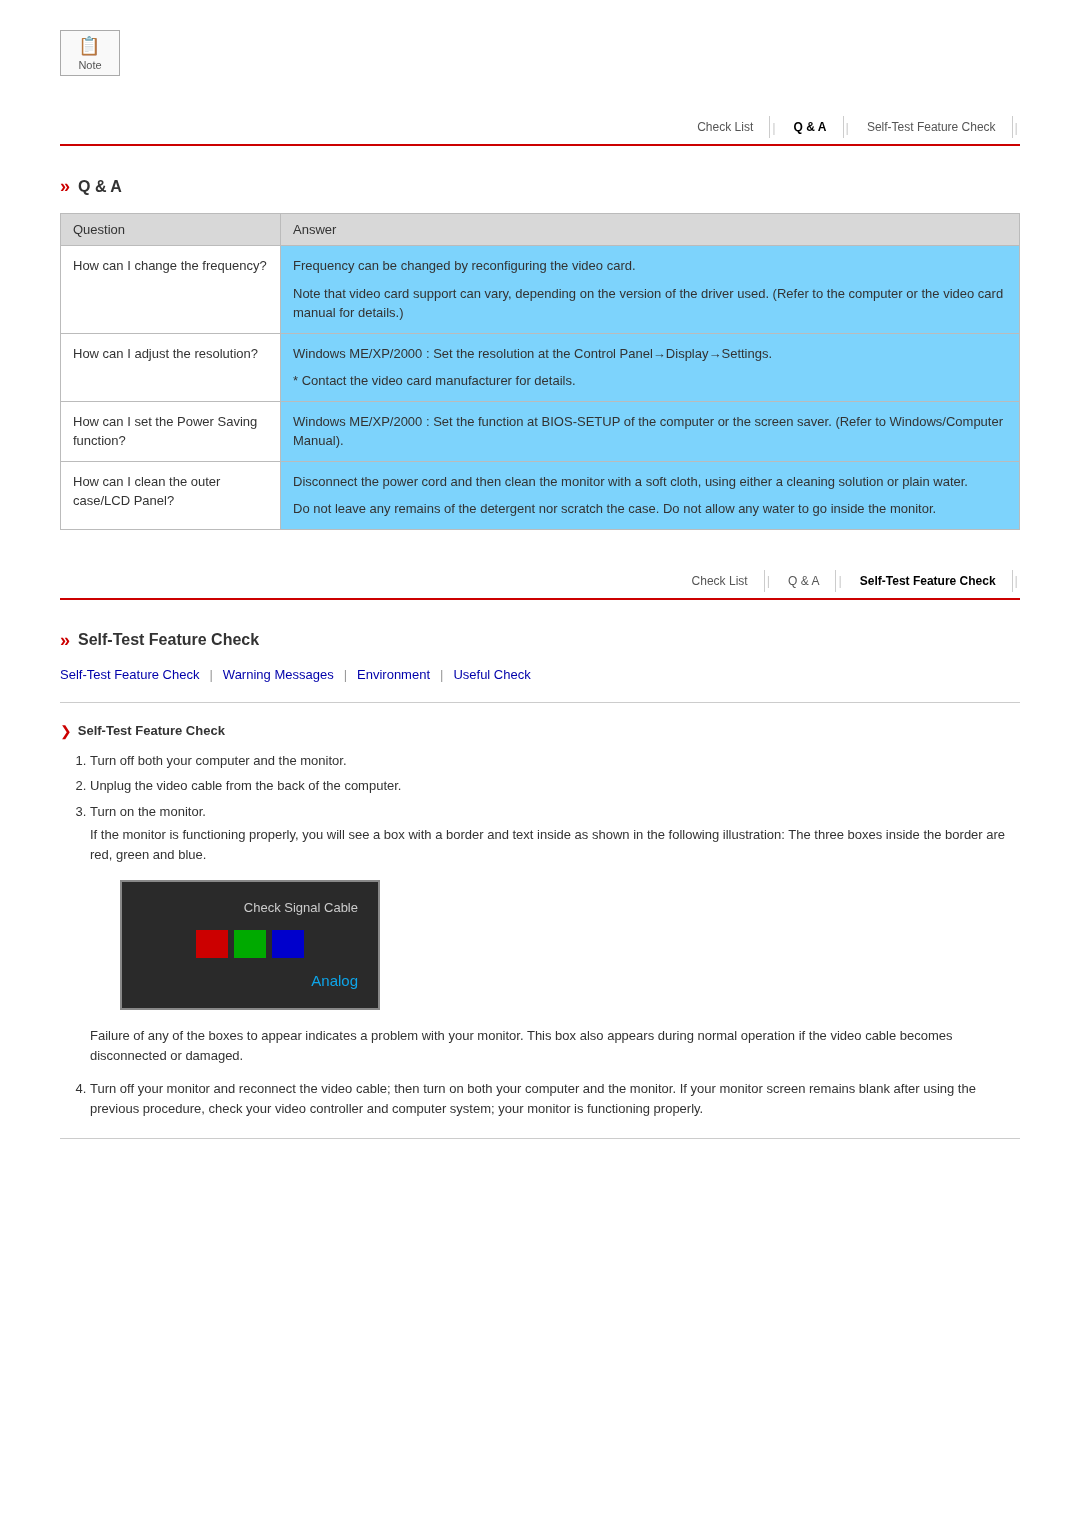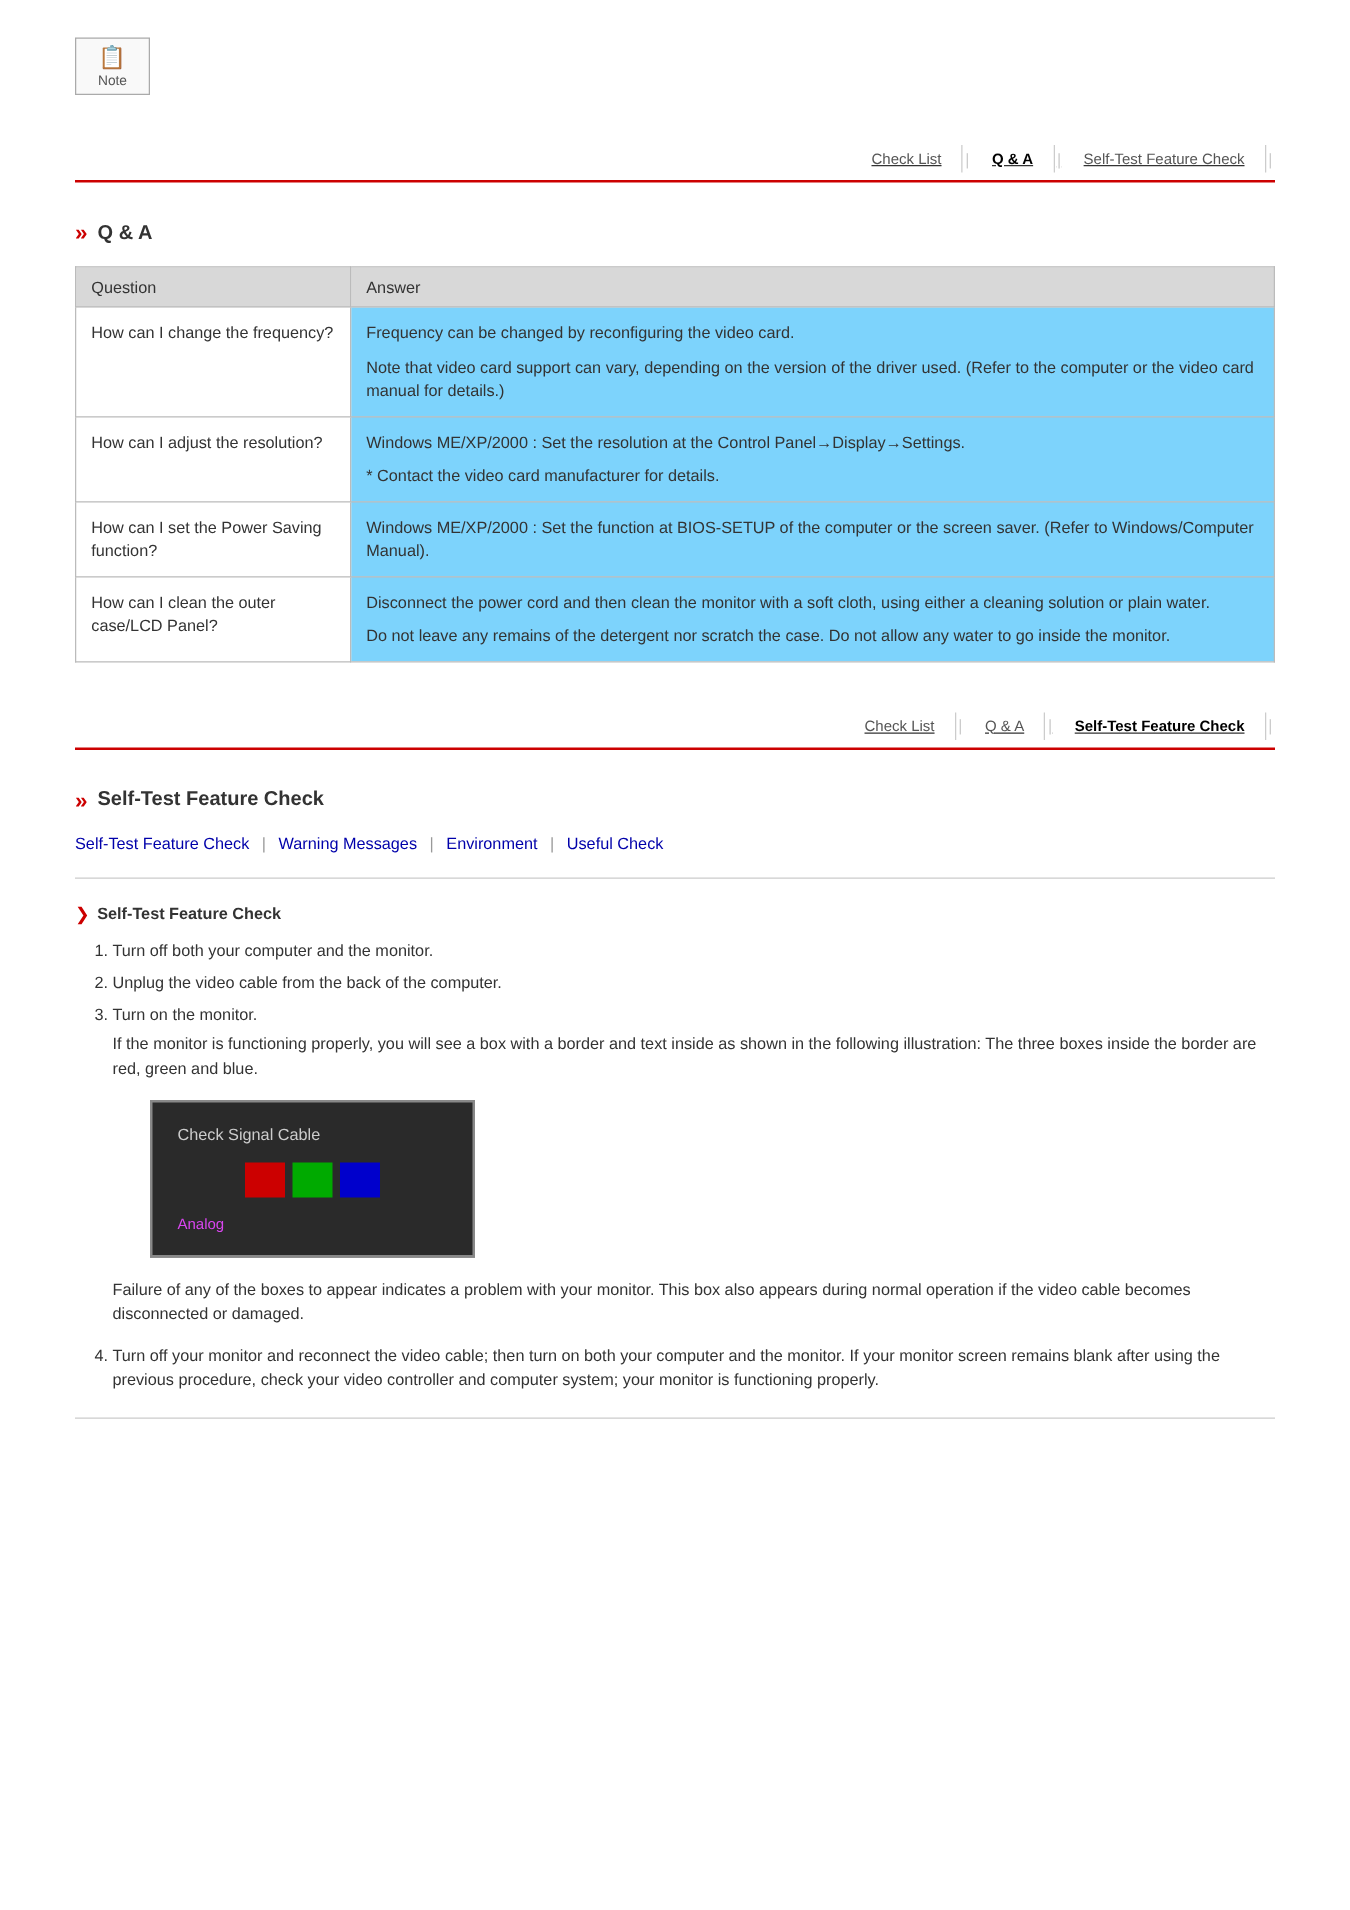--- a/index.html
+++ b/index.html
@@ -36,21 +36,20 @@
     }
 
     
     .nav-tabs {
       display: flex;
       align-items: center;
       justify-content: flex-end;
       border-bottom: 2px solid #c00;
       margin-bottom: 30px;
       padding-bottom: 6px;
-      text-decoration: underline;
     }
     .nav-tab {
       font-size: 12px;
       color: #555;
       padding: 4px 16px;
       cursor: pointer;
       border-right: 1px solid #ccc;
     }
     .nav-tab:last-child {
       border-right: none;
@@ -187,41 +186,41 @@
       font-size: 13px;
     }
 
     
     .signal-box {
       width: 260px;
       border: 2px solid #888;
       background: #2a2a2a;
       margin: 16px 0 16px 30px;
       padding: 16px 20px;
-      text-align: left;
+      text-align: right;
     }
     .signal-box-title {
       color: #ccc;
       font-size: 13px;
       margin-bottom: 12px;
     }
     .signal-boxes-row {
       display: flex;
       justify-content: center;
       gap: 6px;
       margin-bottom: 12px;
     }
     .signal-box-color {
       width: 32px;
       height: 28px;
       display: inline-block;
     }
     .signal-box-label {
-      color: #d946ef;
-      font-size: 12px;
+      color: #0ea5e9;
+      font-size: 15px;
     }
 
     .failure-note {
       font-size: 13px;
       line-height: 1.5;
       margin-bottom: 14px;
       margin-left: 0;
     }
 
     .step4-note {

